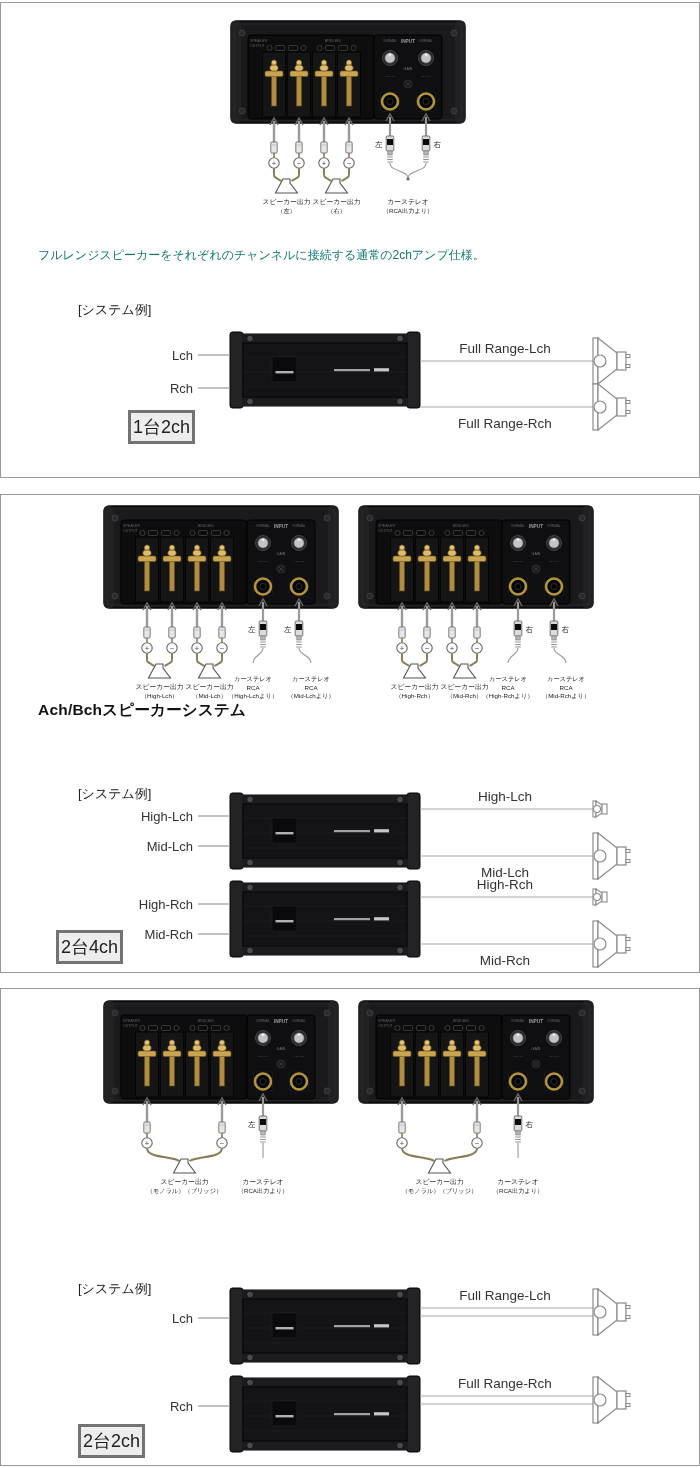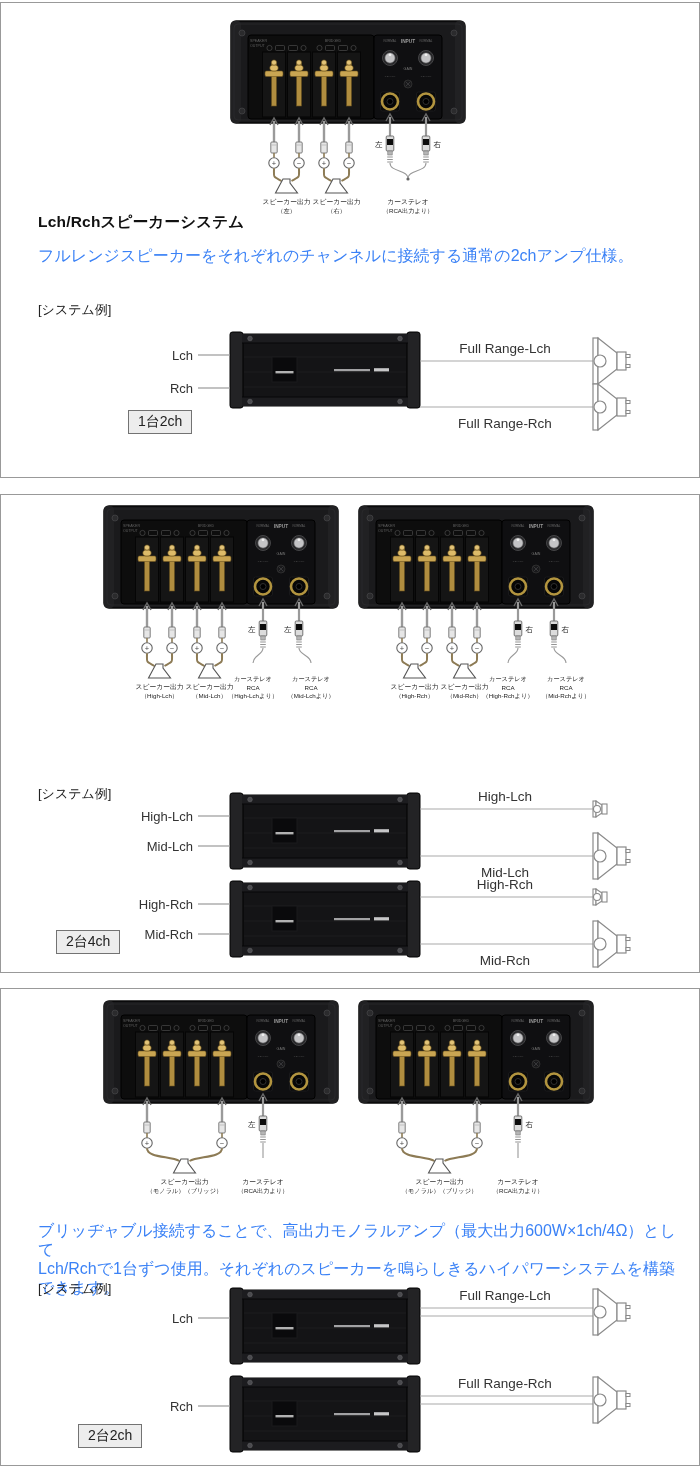--- a/index.html
+++ b/index.html
@@ -4,24 +4,24 @@
 <style>
   html,body{margin:0;padding:0;background:#fff;}
   #page{position:relative;width:700px;height:1468px;background:#fff;
         font-family:"Liberation Sans","DejaVu Sans",sans-serif;overflow:hidden;}
   .box{position:absolute;left:0;width:698px;border:1px solid #999;background:#fff;}
   #box1{top:2px;height:474px;}
   #box2{top:494px;height:477px;}
   #box3{top:988px;height:476px;}
   .abs{position:absolute;z-index:2;}
   .heading{font-size:15.5px;font-weight:bold;color:#111;letter-spacing:.2px;}
-  .body-text{font-size:16px;color:#3b82f6;line-height:19px;white-space:pre-line;}
-  .example-label{font-size:13px;color:#222;}
-  .badge{display:inline-block;background:#ededed;border:1px solid #737373;
-         padding:2px 9px;font-size:14px;color:#222;}
+  .body-text{font-size:12px;color:#0f766e;line-height:19px;white-space:pre-line;}
+  .example-label{font-size:13px;color:#222;margin-left:40px;}
+  .badge{display:inline-block;background:#ededed;border:3px solid #737373;
+         padding:2px 2px;font-size:18px;color:#222;}
   svg{position:absolute;overflow:visible;z-index:2;}
   svg text{font-family:"Liberation Sans","DejaVu Sans",sans-serif;}
 </style>
 </head>
 <body>
 
 <div id="page">
 
   <div class="box" id="box1"></div>
   <div class="box" id="box2"></div>
@@ -769,28 +769,26 @@
         <line x1="157.2" y1="139.5" x2="162.8" y2="139.5" stroke="#888" stroke-width="0.9"></line>
         <line x1="157.2" y1="142" x2="162.8" y2="142" stroke="#888" stroke-width="0.9"></line>
         <line x1="160" y1="143" x2="160" y2="158" stroke="#999" stroke-width="1.1"></line>
         <g>
           <text x="160" y="184" font-size="6.8" fill="#222" text-anchor="middle" font-weight="normal">カーステレオ</text>
           <text x="160" y="193" font-size="6.2" fill="#222" text-anchor="middle" font-weight="normal">（RCA出力より）</text>
         </g>
       </g>
     </svg>
 
-  <div class="abs heading" style="left:38px;top:212px">Lch/Rchスピーカーシステム</div>
   <div class="abs body-text" style="left:38px;top:246px;width:630px">フルレンジスピーカーをそれぞれのチャンネルに接続する通常の2chアンプ仕様。</div>
   <div class="abs example-label" style="left:38px;top:301px">[システム例]</div>
 
+  <div class="abs heading" style="left:38px;top:700px">Ach/Bchスピーカーシステム</div>
   <div class="abs example-label" style="left:38px;top:785px">[システム例]</div>
 
-  <div class="abs body-text" style="left:38px;top:1221px;width:640px">ブリッヂャブル接続することで、高出力モノラルアンプ（最大出力600W×1ch/4Ω）として
-Lch/Rchで1台ずつ使用。それぞれのスピーカーを鳴らしきるハイパワーシステムを構築できます。</div>
   <div class="abs example-label" style="left:38px;top:1280px">[システム例]</div>
 
   <svg id="ex-0" style="left:0;top:318px" width="700" height="145" viewBox="0 0 700 145">
       <g>
         <rect x="242" y="16" width="166" height="72" fill="#141416" stroke="#050505"></rect>
         <rect x="230" y="14" width="13" height="76" rx="2.5" fill="#232325" stroke="#000"></rect>
         <rect x="407" y="14" width="13" height="76" rx="2.5" fill="#232325" stroke="#000"></rect>
         <rect x="242" y="16" width="166" height="9" fill="#1c1c1f"></rect>
         <rect x="242" y="79" width="166" height="9" fill="#1c1c1f"></rect>
         <line x1="242" y1="25" x2="408" y2="25" stroke="#060608"></line>

